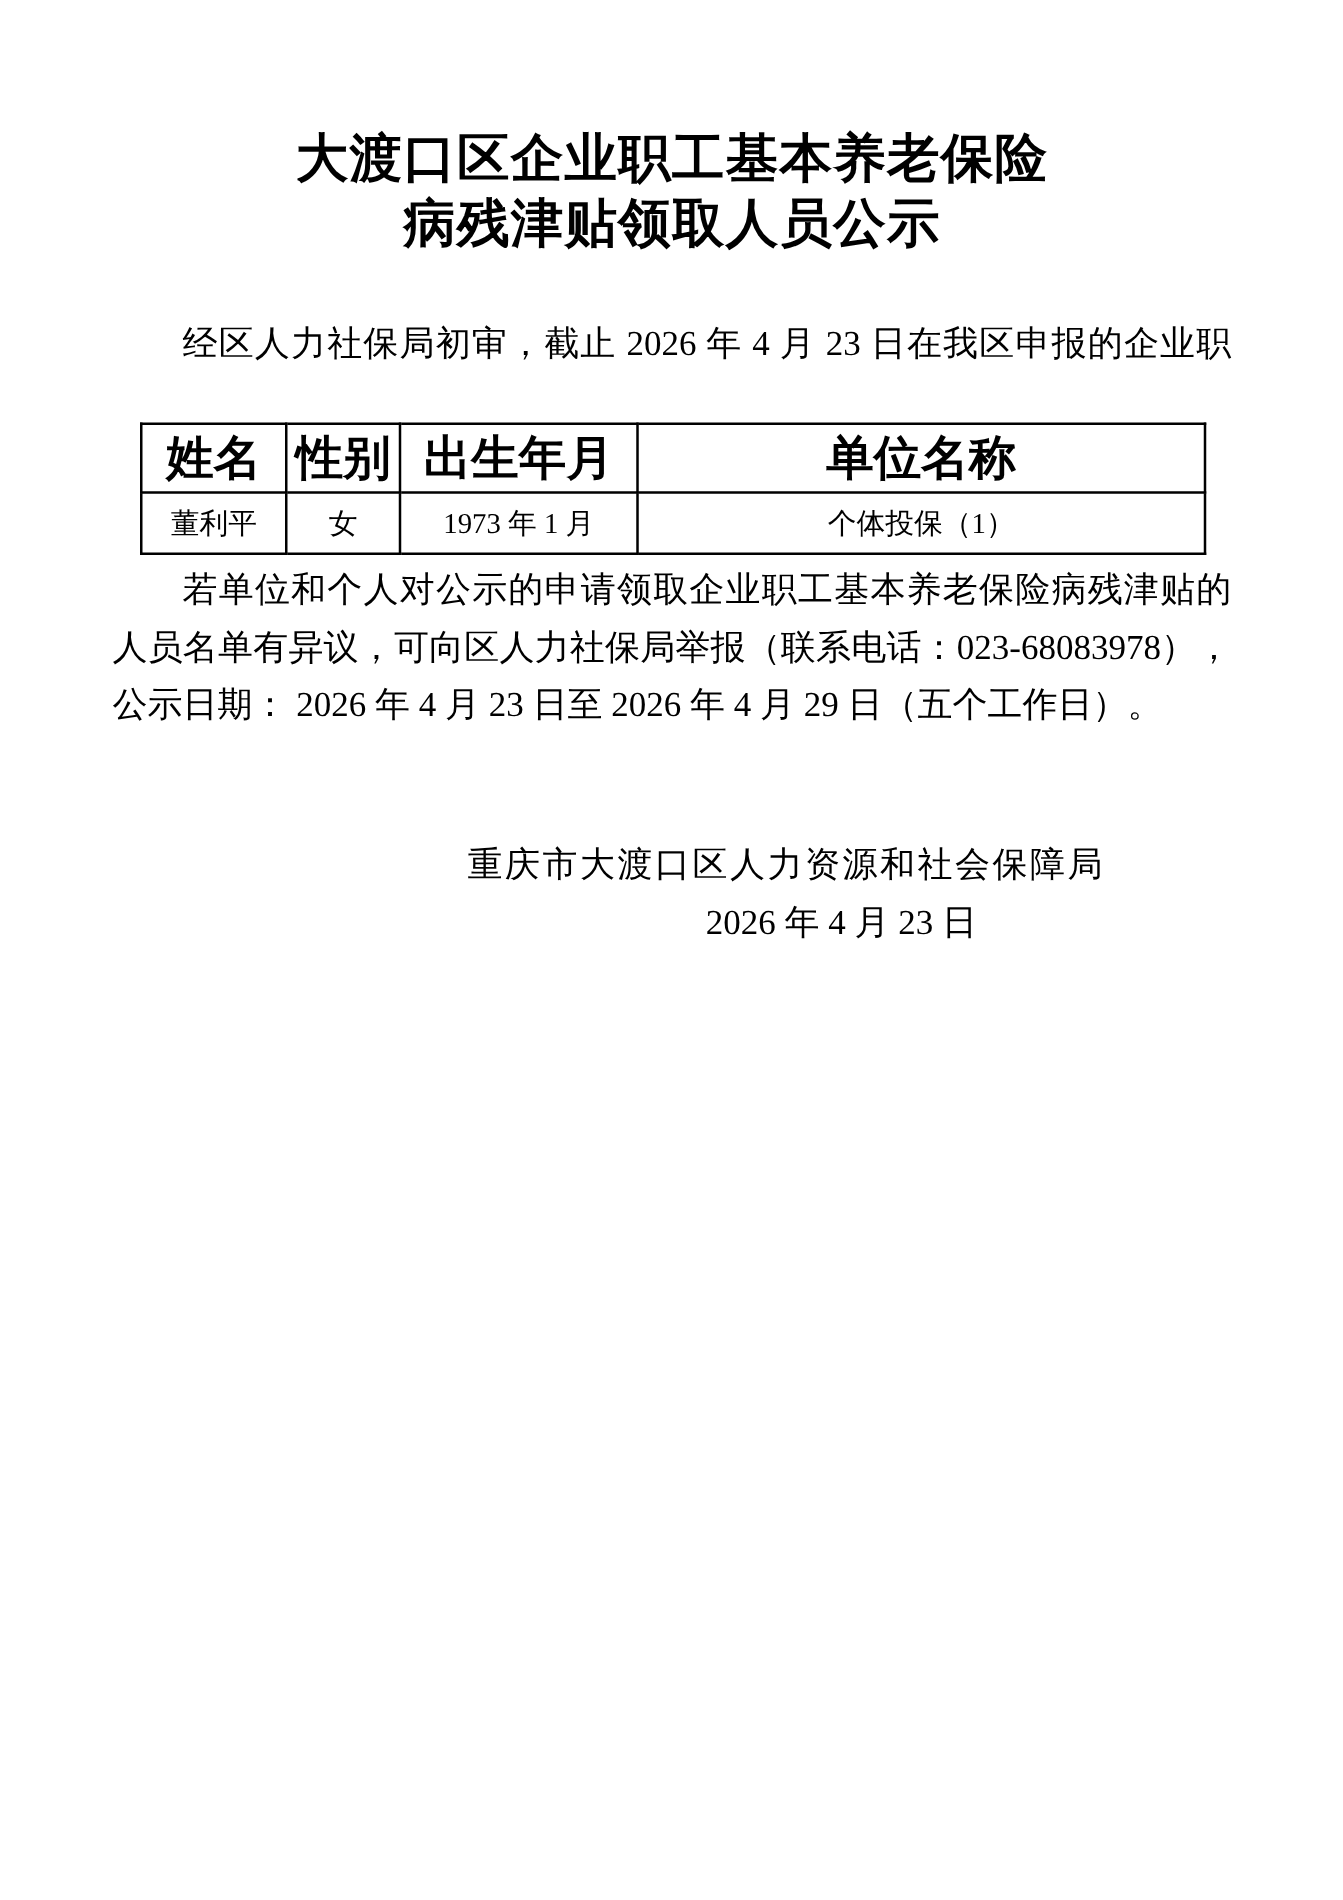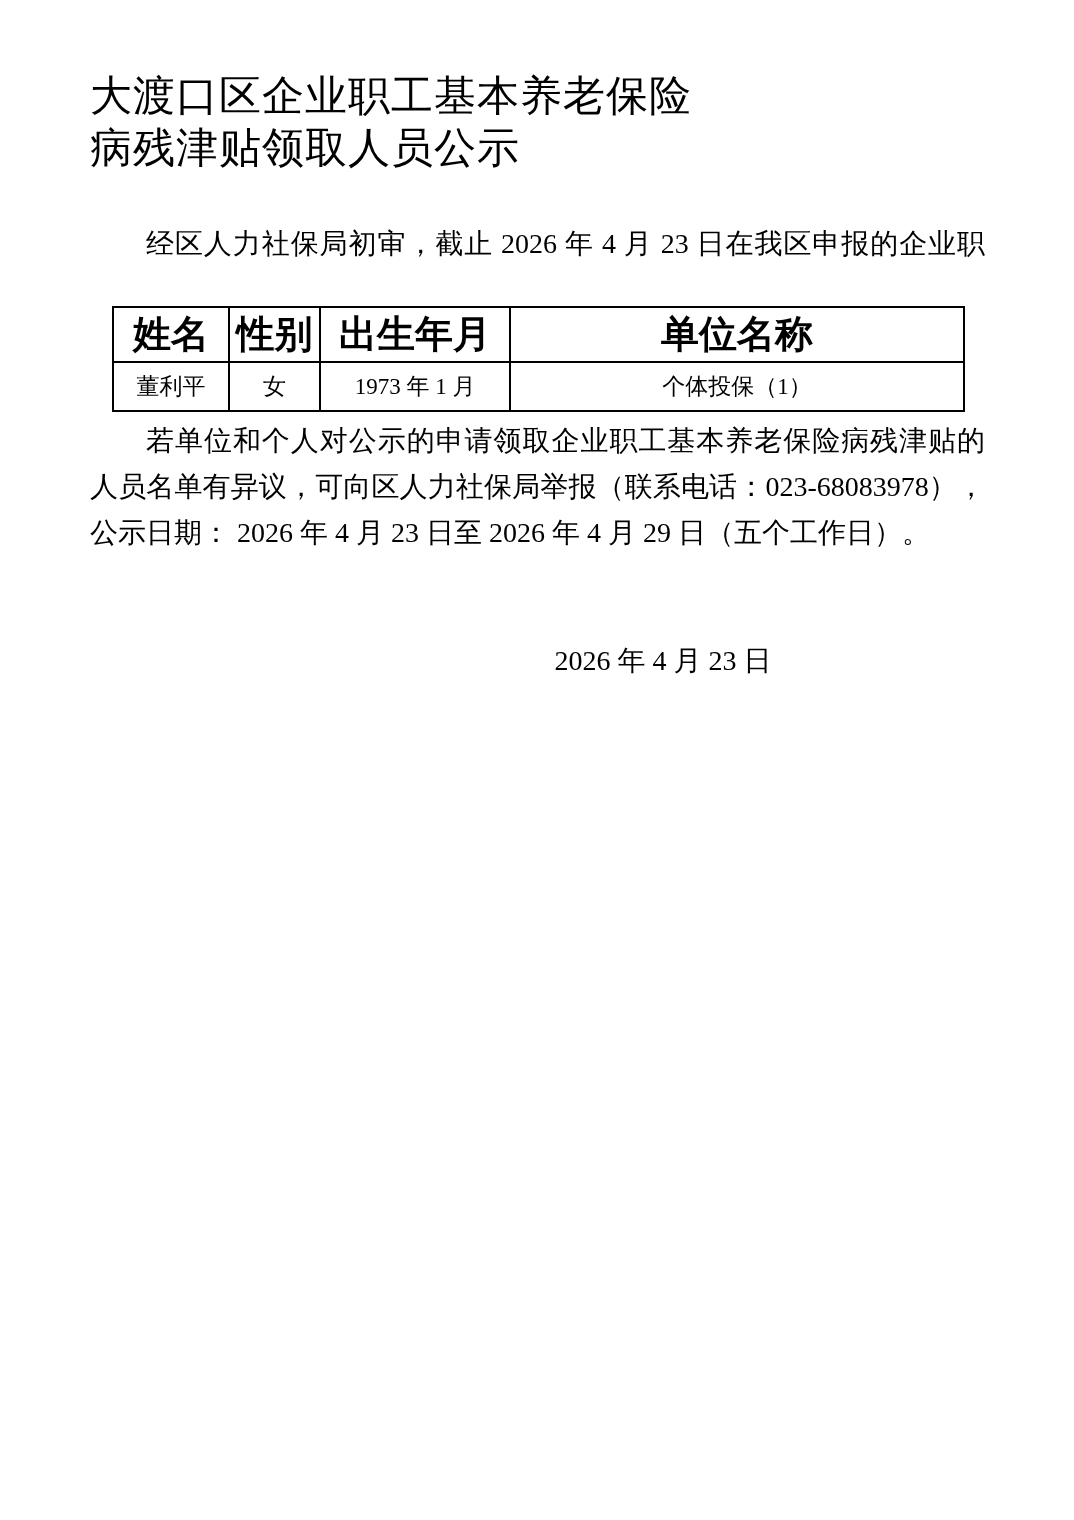--- a/index.html
+++ b/index.html
@@ -12,23 +12,23 @@
     box-sizing: border-box;
     width: 1074px;
     height: 1520px;
     background: #ffffff;
     color: #000000;
     font-family: "Liberation Serif", "DejaVu Serif", serif;
     padding: 0 89px 0 90px;
     overflow: hidden;
   }
   .doc-title {
-    margin-top: 70px;
-    text-align: left;
-    font-weight: normal;
+    margin-top: 102px;
+    text-align: center;
+    font-weight: bold;
     font-size: 42px;
     line-height: 52px;
     letter-spacing: 1px;
   }
   .body-text {
     font-size: 28px;
     line-height: 46px;
   }
   .intro-par {
     margin-top: 47px;
@@ -81,21 +81,21 @@
     text-align: center;
   }
   .sig-org {
     font-size: 28px;
     line-height: 46px;
     letter-spacing: 2px;
     white-space: nowrap;
   }
   .sig-date {
     position: relative;
-    left: 34px;
+    left: 44px;
     font-size: 28px;
     line-height: 46px;
     white-space: nowrap;
   }
 </style>
 </head>
 <body>
 
 <div class="page">
 
@@ -133,16 +133,17 @@
     </tbody>
   </table>
 
   <div class="body-text notice-par">
     <div class="line indent stretch">若单位和个人对公示的申请领取企业职工基本养老保险病残津贴的</div>
     <div class="line stretch">人员名单有异议，可向区人力社保局举报（联系电话：023-68083978），</div>
     <div class="line">公示日期： 2026 年 4 月 23 日至 2026 年 4 月 29 日（五个工作日）。</div>
   </div>
 
   <div class="signature">
+    <div class="sig-org">重庆市大渡口区人力资源和社会保障局</div>
     <div class="sig-date">2026 年 4 月 23 日</div>
   </div>
 
 </div>
 
 </body></html>

